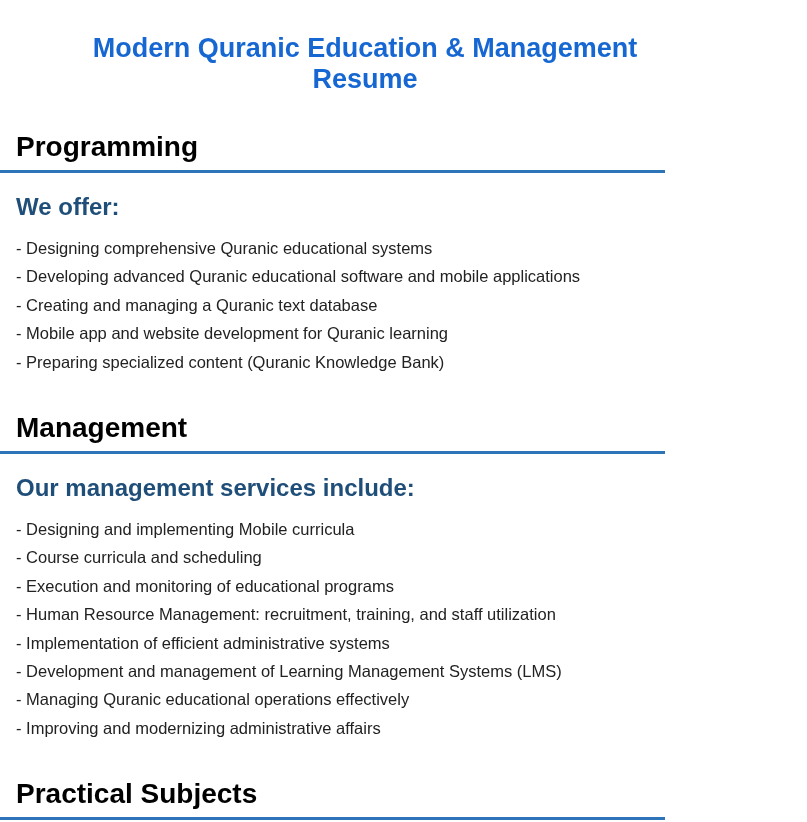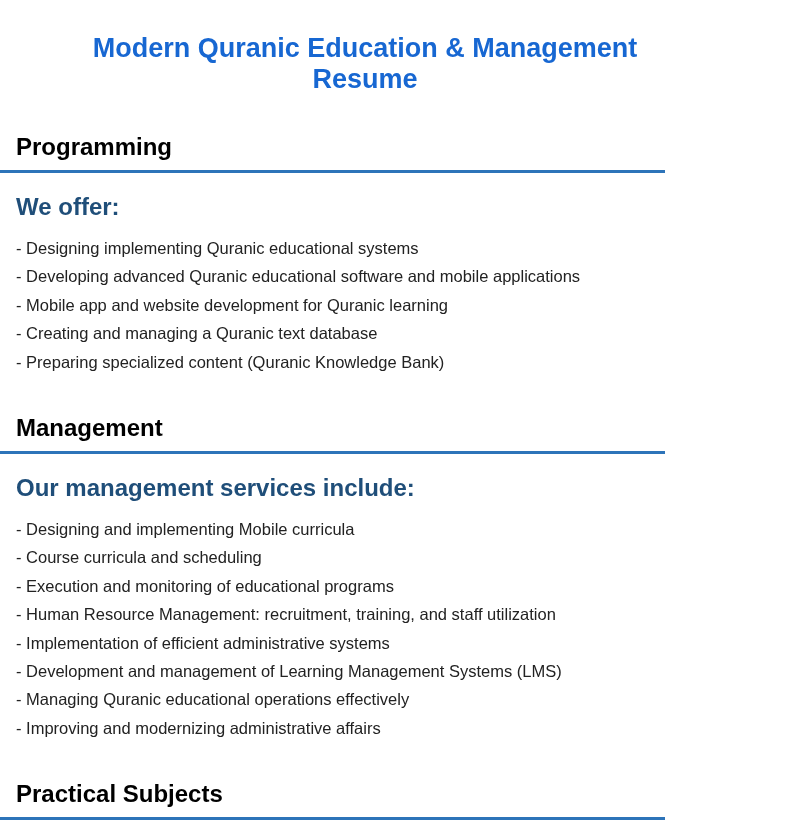--- a/index.html
+++ b/index.html
@@ -21,21 +21,21 @@
     margin: 33px 16px 0 16px;
     padding-left: 65px;          
     text-align: center;
     font-size: 27px;
     line-height: 31px;
     font-weight: bold;
     color: var(--title-blue, #1767d2);
   }
   h2.section-heading {
     margin: 39px 16px 0 16px;
-    font-size: 24px;
+    font-size: 28px;
     line-height: 25px;
     font-weight: bold;
     color: var(--heading-black, #000000);
   }
   section.later h2.section-heading {
   }
   .rule {
     height: 3px;
     margin-top: 11px;
     background: var(--rule-blue, #2d74b9);
@@ -62,24 +62,24 @@
 
 <div class="page">
 
   <h1 class="doc-title">Modern Quranic Education &amp; Management Resume</h1>
 
   <section>
     <h2 class="section-heading">Programming</h2>
     <div class="rule"></div>
     <h3 class="section-subheading">We offer:</h3>
     <div class="list">
-        <div class="list-item">- Designing implementing Quranic educational systems</div>
+        <div class="list-item">- Designing comprehensive Quranic educational systems</div>
         <div class="list-item">- Developing advanced Quranic educational software and mobile applications</div>
+        <div class="list-item">- Creating and managing a Quranic text database</div>
         <div class="list-item">- Mobile app and website development for Quranic learning</div>
-        <div class="list-item">- Creating and managing a Quranic text database</div>
         <div class="list-item">- Preparing specialized content (Quranic Knowledge Bank)</div>
       </div>
   </section>
 
   <section class="later">
     <h2 class="section-heading">Management</h2>
     <div class="rule"></div>
     <h3 class="section-subheading">Our management services include:</h3>
     <div class="list">
         <div class="list-item">- Designing and implementing Mobile curricula</div>

